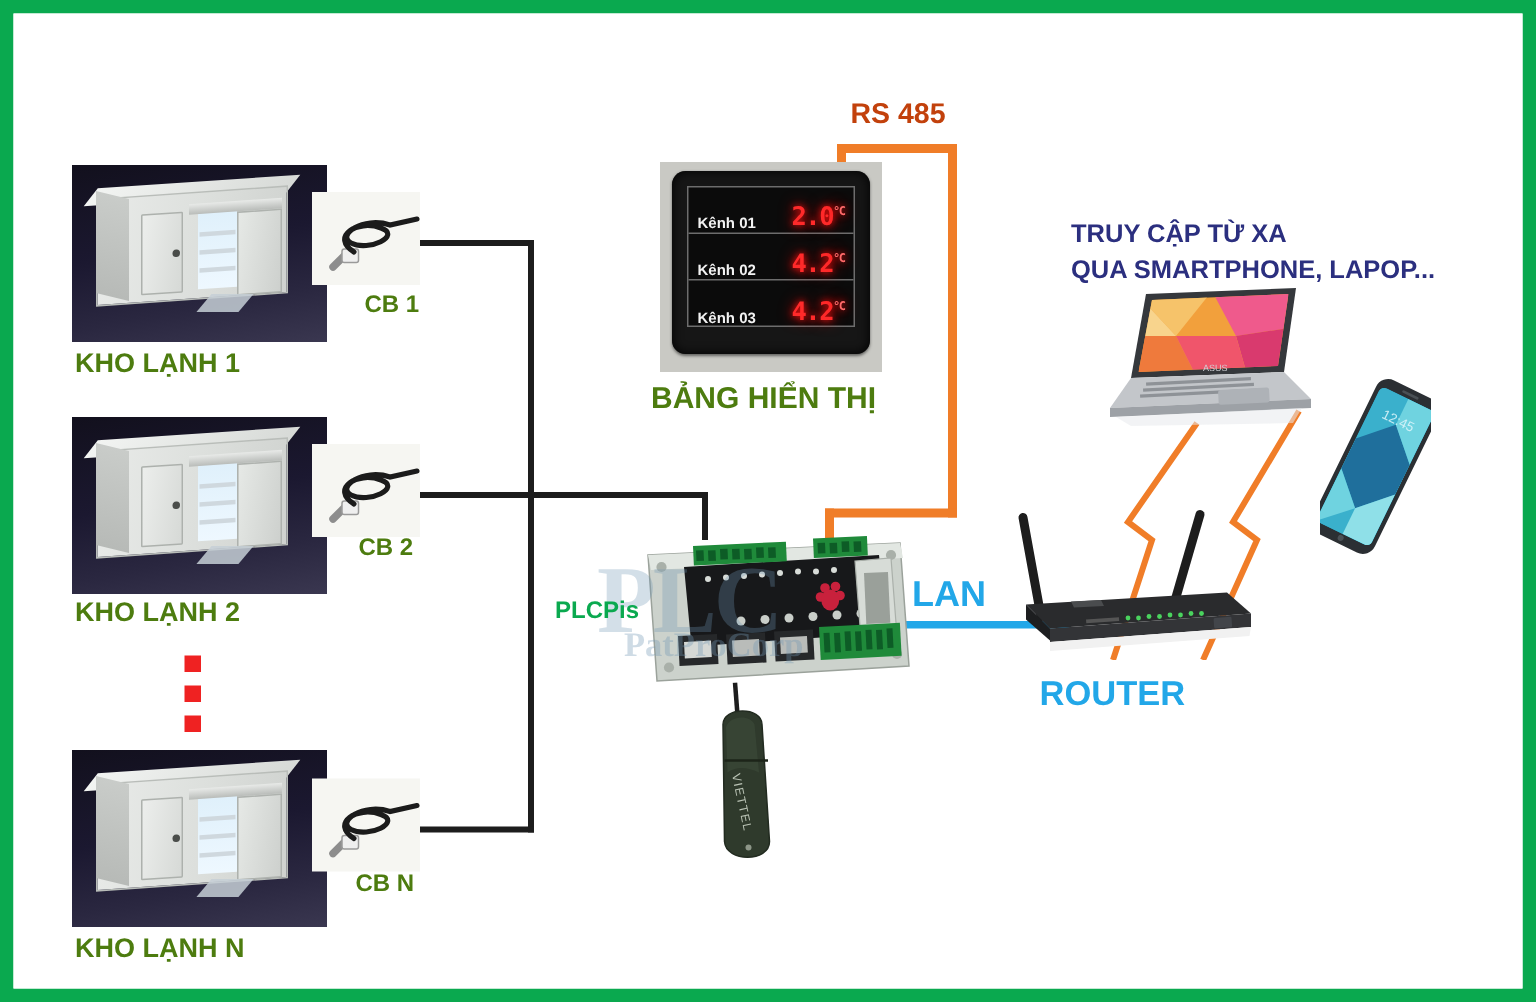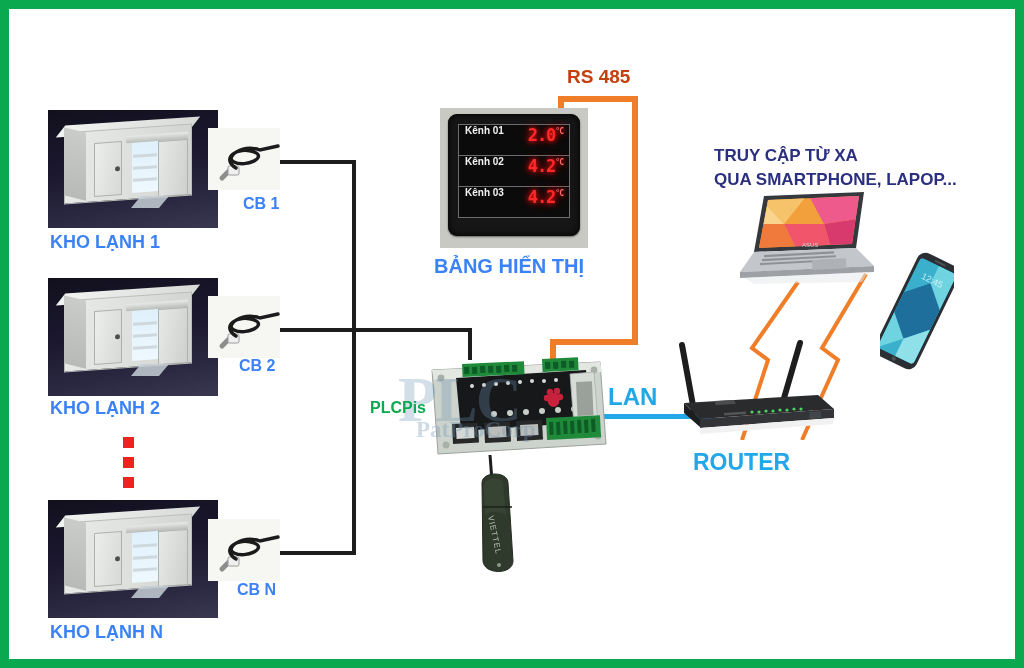--- a/index.html
+++ b/index.html
@@ -21,21 +21,21 @@
 
   
   .title{
     position:absolute;left:0;top:18px;width:1024px;text-align:center;
     font-size:30px;font-weight:bold;color:#ef2222;letter-spacing:.3px;
     z-index:30;white-space:nowrap;
   }
 
   
   .lbl{position:absolute;z-index:30;font-weight:bold;white-space:nowrap;}
-  .lbl-red{color:#3b82f6;}
+  .lbl-red{color:#4d7c0f;}
   .lbl-navy{color:#2b2f7f;}
   .lbl-cyan{color:#22a7e8;}
   .lbl-orange{color:#c2410c;}
   .lbl-green{color:#0aa94f;}
 
   
   .room{
     position:absolute;width:170px;height:118px;
     background:linear-gradient(170deg,#12101d 0%,#1b1830 45%,#2a2740 75%,#3a3750 100%);
     z-index:10;overflow:hidden;
@@ -98,21 +98,21 @@
     position:absolute;left:8px;top:6px;width:132px;height:122px;
     background:#161616;border-radius:9px;
     box-shadow:inset 0 0 7px #000, 0 1px 2px rgba(0,0,0,.5);
   }
   .display .screen{
     position:absolute;left:18px;top:16px;width:112px;height:94px;
     border:1px solid #6d6d6d;box-sizing:border-box;background:#0b0b0b;
   }
   .display .row{
     height:31px;border-bottom:1px solid #6d6d6d;box-sizing:border-box;
-    display:flex;align-items:flex-start;justify-content:space-between;padding:0 6px;
+    display:flex;align-items:flex-end;justify-content:space-between;padding:0 6px;
   }
   .display .row:last-child{border-bottom:none;}
   .display .ch{font-size:10px;font-weight:bold;color:#f2f2f2;}
   .display .val{
     font-family:"DejaVu Sans Mono","Liberation Mono",monospace;
     font-size:17px;font-weight:bold;color:#ff2a2a;
     text-shadow:0 0 5px #ff1111,0 0 10px #c00;letter-spacing:-1px;
   }
   .display .unit{font-size:8px;color:#ff6a6a;vertical-align:super;font-weight:bold;}
 

